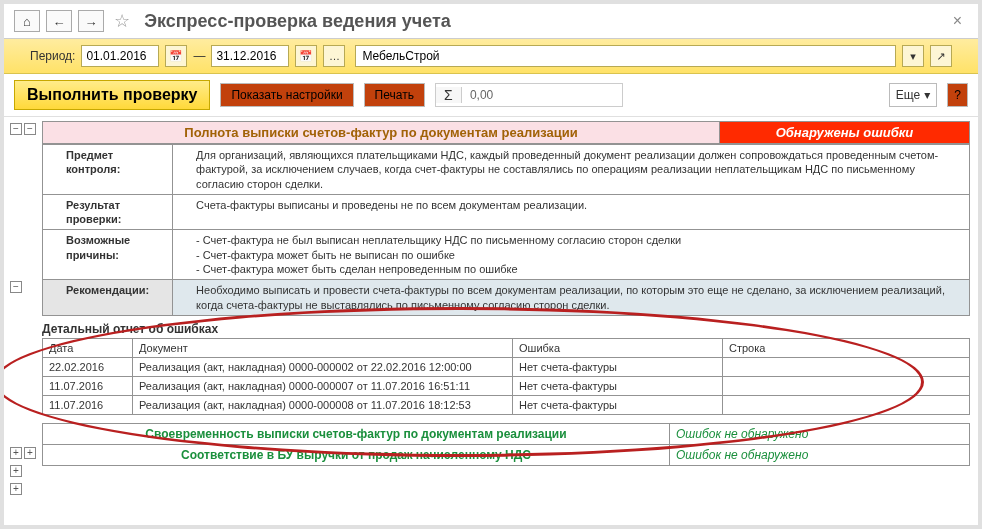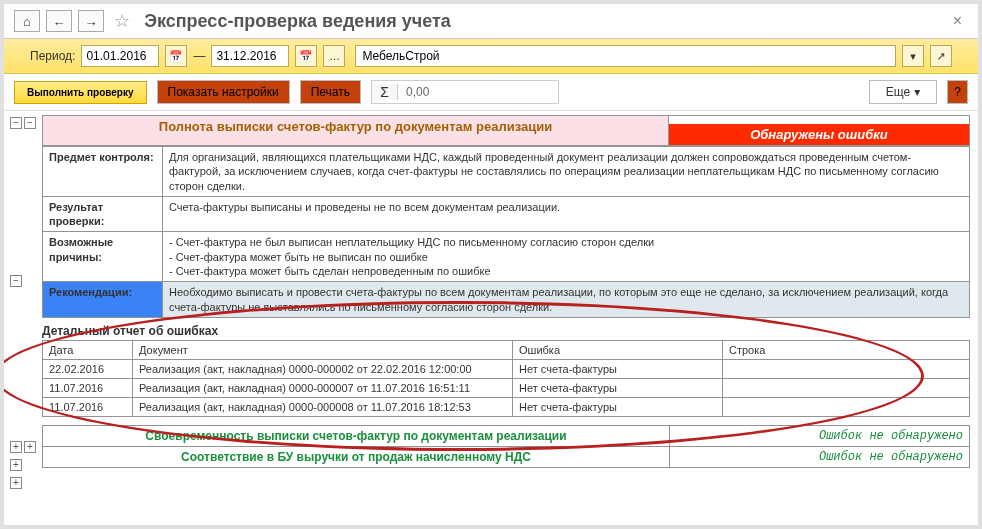--- a/index.html
+++ b/index.html
@@ -97,21 +97,21 @@
     padding: 6px 10px;
     gap: 10px;
     border-bottom: 1px solid #e0e0e0;
   }
   .btn-yellow {
     background: linear-gradient(#ffec8a, #ffd93a);
     border: 1px solid #c7a800;
     padding: 5px 12px;
     font-weight: bold;
     cursor: pointer;
-    font-size: 10px;
+    font-size: 16px;
   }
   .btn-plain {
     background: #c2410c;
     border: 1px solid #bbb;
     padding: 4px 10px;
     cursor: pointer;
     font-size: 12px;
   }
   .sigma-box {
     display: flex;
@@ -127,21 +127,21 @@
     background: #f7f7f7;
   }
   .sigma-val {
     width: 160px;
     padding: 0 8px;
     color: #666;
   }
   .btn-more {
     margin-left: auto;
     border: 1px solid #bbb;
-    padding: 4px 16px;
+    padding: 4px 6px;
     background: #fff;
     cursor: pointer;
     display: flex;
     align-items: center;
     gap: 4px;
   }
   .report-area {
     position: relative;
     padding: 4px 8px 8px 38px;
     overflow: auto;
@@ -174,37 +174,36 @@
     flex: 1;
     background: #fbe0e5;
     color: #a16207;
     font-weight: bold;
     text-align: center;
     padding: 3px 4px;
     border-right: 1px solid #939393;
     font-size: 13px;
   }
   .section-status-err {
-    width: 300px;
+    width: 249px;
     background: #ff2a00;
     color: #fff;
     font-style: italic;
     font-weight: bold;
     text-align: center;
     padding: 3px 4px;
     font-size: 13px;
-    margin-top: 8px;
   }
   .info-table {
     border-collapse: collapse;
     width: 100%;
   }
   .info-table td {
     border: 1px solid #939393;
-    padding: 3px 6px;
+    padding: 3px 23px;
     vertical-align: top;
     font-size: 11px;
     line-height: 1.3;
   }
   .info-label {
     width: 120px;
     font-weight: bold;
     background: #fff;
   }
   .row-rec td { background: #dfe8ed; }
@@ -240,24 +239,23 @@
     padding: 3px 6px;
     font-size: 12px;
   }
   .summary-title {
     text-align: center;
     color: #1a8f3c;
     font-weight: bold;
   }
   .summary-status {
     width: 300px;
-    text-align: right;
+    text-align: left;
     color: #1a8f3c;
     font-style: italic;
-    font-family: Liberation Mono, monospace;
   }
   .highlight-oval {
     position: absolute;
     border: 3px solid #b92020;
     border-radius: 50%;
     pointer-events: none;
   }
 </style>
 </head>
 <body>
@@ -328,21 +326,21 @@
         <td class="info-label">Результат проверки:</td>
         <td>Счета-фактуры выписаны и проведены не по всем документам реализации.</td>
       </tr>
       <tr>
         <td class="info-label">Возможные причины:</td>
         <td style="white-space:pre-line">- Счет-фактура не был выписан неплательщику НДС по письменному согласию сторон сделки
 - Счет-фактура может быть не выписан по ошибке
 - Счет-фактура может быть сделан непроведенным по ошибке</td>
       </tr>
       <tr class="row-rec">
-        <td class="info-label" style="background:#3b82f6">Рекомендации:</td>
+        <td class="info-label" style="background:#e5e5e5">Рекомендации:</td>
         <td>Необходимо выписать и провести счета-фактуры по всем документам реализации, по которым это еще не сделано, за исключением реализаций, когда счета-фактуры не выставлялись по письменному согласию сторон сделки.</td>
       </tr>
     </tbody>
       </table>
 
     <div class="detail-title">Детальный отчет об ошибках</div>
 
     <table class="detail-table">
       <tbody>
           <tr>

